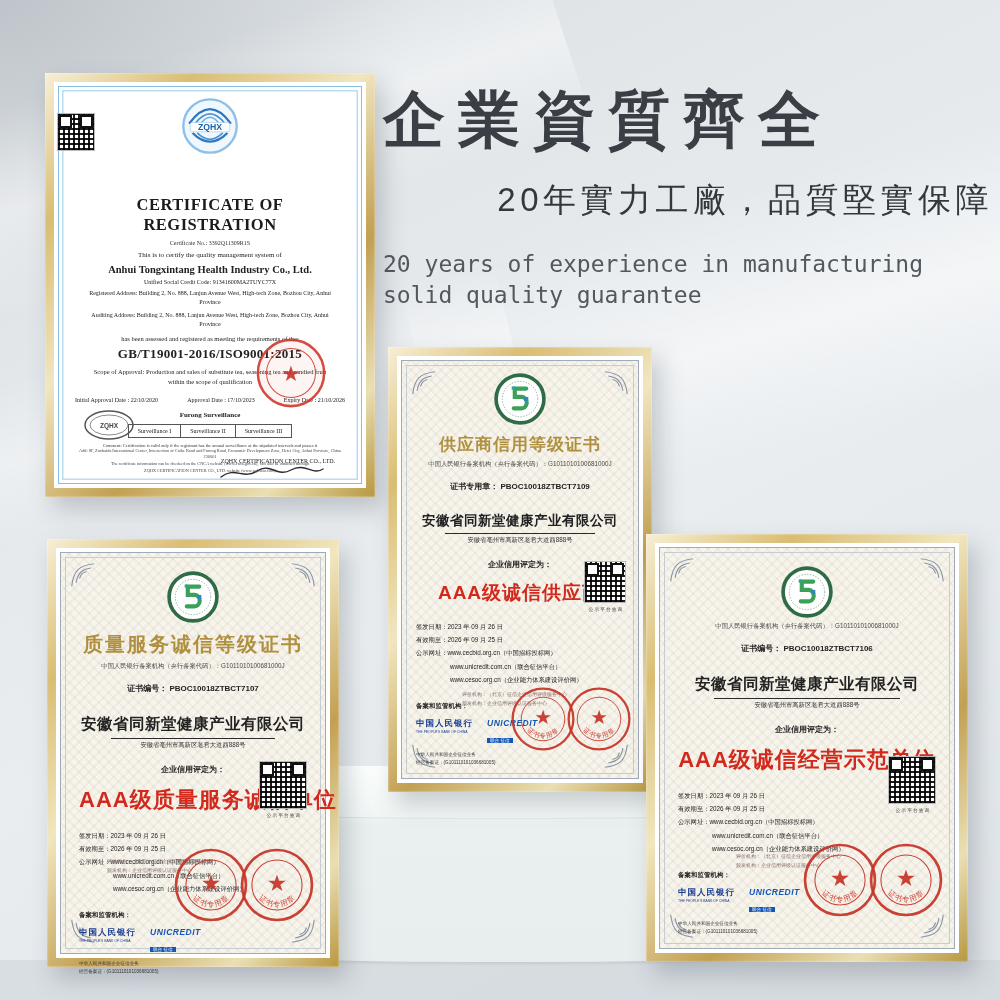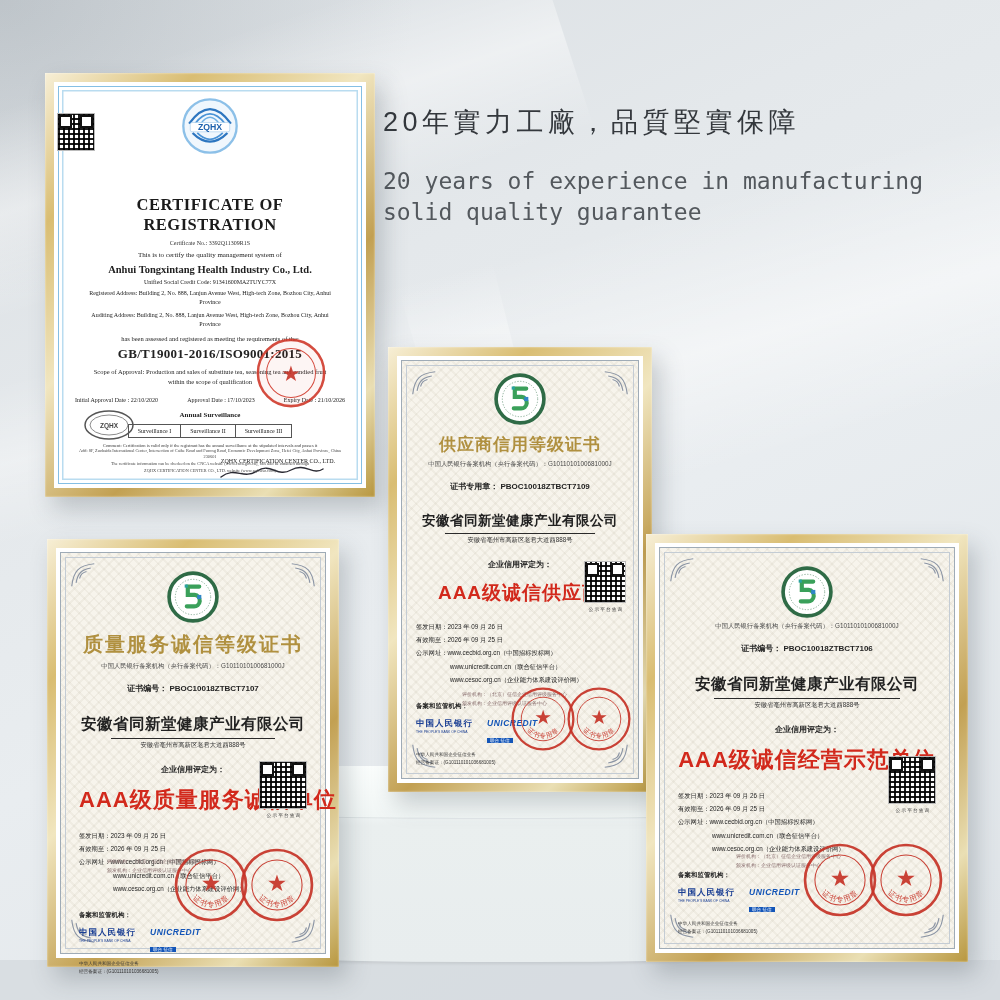--- a/index.html
+++ b/index.html
@@ -14,21 +14,21 @@
         background:linear-gradient(rgba(255,255,255,0) 0%,rgba(255,255,255,.5) 55%,rgba(255,255,255,0) 100%); }
   .s3 { left:-80px; top:330px; width:600px; height:160px; transform:rotate(-14deg);
         background:linear-gradient(rgba(255,255,255,0) 0%,rgba(255,255,255,.35) 50%,rgba(255,255,255,0) 100%); }
   .corner-shade { position:absolute; left:0; top:0; width:420px; height:300px;
         background:radial-gradient(ellipse at 0% 0%, rgba(120,130,138,.28), rgba(120,130,138,0) 70%); }
   .floor { position:absolute; left:0; bottom:0; width:100%; height:40px; background:#cdd4d9; opacity:.55; }
 
   
   .hdr { position:absolute; left:383px; top:78px; width:610px; }
   .hdr-title { font-size:62px; font-weight:600; color:#3a3f45; letter-spacing:13px; white-space:nowrap; }
-  .hdr-sub { margin-top:26px; font-size:27px; font-weight:500; color:#34383d; letter-spacing:4.5px; white-space:nowrap; }
+  .hdr-sub { margin-top:16px; font-size:33px; font-weight:500; color:#34383d; letter-spacing:4.5px; white-space:nowrap;text-align:right; }
   .hdr-desc { margin-top:26px; font-family:"DejaVu Sans Mono","Liberation Mono",monospace;
               font-size:23px; color:#53585d; line-height:1.35; white-space:nowrap; }
 
   
   .pedestal { position:absolute; left:96px; top:766px; width:816px; height:196px; z-index:1;
     background:linear-gradient(#fafdfc 0%,#f3f7f7 22%,#eaefef 30%,#e8edee 100%);
     border-radius:10px 10px 46% 46% / 10px 10px 26px 26px;
     box-shadow:0 2px 3px rgba(0,0,0,.08); }
   .pedestal::before { content:""; position:absolute; left:0; top:0; width:100%; height:52px;
     background:linear-gradient(#fbfefd,#f1f6f5); border-bottom:1px solid rgba(180,190,195,.35);
@@ -147,20 +147,21 @@
 
 <div class="stage">
   <div class="corner-shade"></div>
   <div class="streak s1"></div>
   <div class="streak s2"></div>
   <div class="streak s3"></div>
   <div class="pedestal"></div>
   <div class="floor"></div>
 
   <div class="hdr">
+    <div class="hdr-title">企業資質齊全</div>
     <div class="hdr-sub">20年實力工廠，品質堅實保障</div>
     <div class="hdr-desc">
       <div>20 years of experience in manufacturing</div>
       <div>solid quality guarantee</div>
     </div>
   </div>
 
   <div class="frame cert-iso">
     <div class="mat">
       <div class="iso-deco">
@@ -184,21 +185,21 @@
           <div class="i-addr">Registered Address: Building 2, No. 888, Lanjun Avenue West, High-tech Zone, Bozhou City, Anhui Province</div>
           <div class="i-addr">Auditing Address: Building 2, No. 888, Lanjun Avenue West, High-tech Zone, Bozhou City, Anhui Province</div>
           <div class="i-assessed">has been assessed and registered as meeting the requirements of the:</div>
           <div class="i-standard">GB/T19001-2016/ISO9001:2015</div>
           <div class="i-scope">Scope of Approval: Production and sales of substitute tea, seasoning tea and candied fruit within the scope of qualification</div>
           <div class="i-dates">
             <span>Initial Approval Date : 22/10/2020</span>
             <span>Approval Date : 17/10/2023</span>
             <span>Expiry Date : 21/10/2026</span>
           </div>
-          <div class="i-surv">Annual Surveillance</div>
+          <div class="i-surv">Furong Surveillance</div>
           <div class="i-table">
             <div>Surveillance I</div>
             <div>Surveillance II</div>
             <div>Surveillance III</div>
           </div>
           <div class="i-comment">Comment: Certification is valid only if the registrant has the annual surveillance at the stipulated intervals and passes it</div>
           <div class="i-issuer">ZQHX CERTIFICATION CENTER CO., LTD.</div>
           <div class="i-sign">
             <svg width="110" height="18" viewBox="0 0 110 18">
               <path d="M4,13 C18,2 26,16 40,7 S60,14 74,6 S96,12 106,5" fill="none" stroke="#2a2a33" stroke-width="1.4" stroke-linecap="round"></path>

